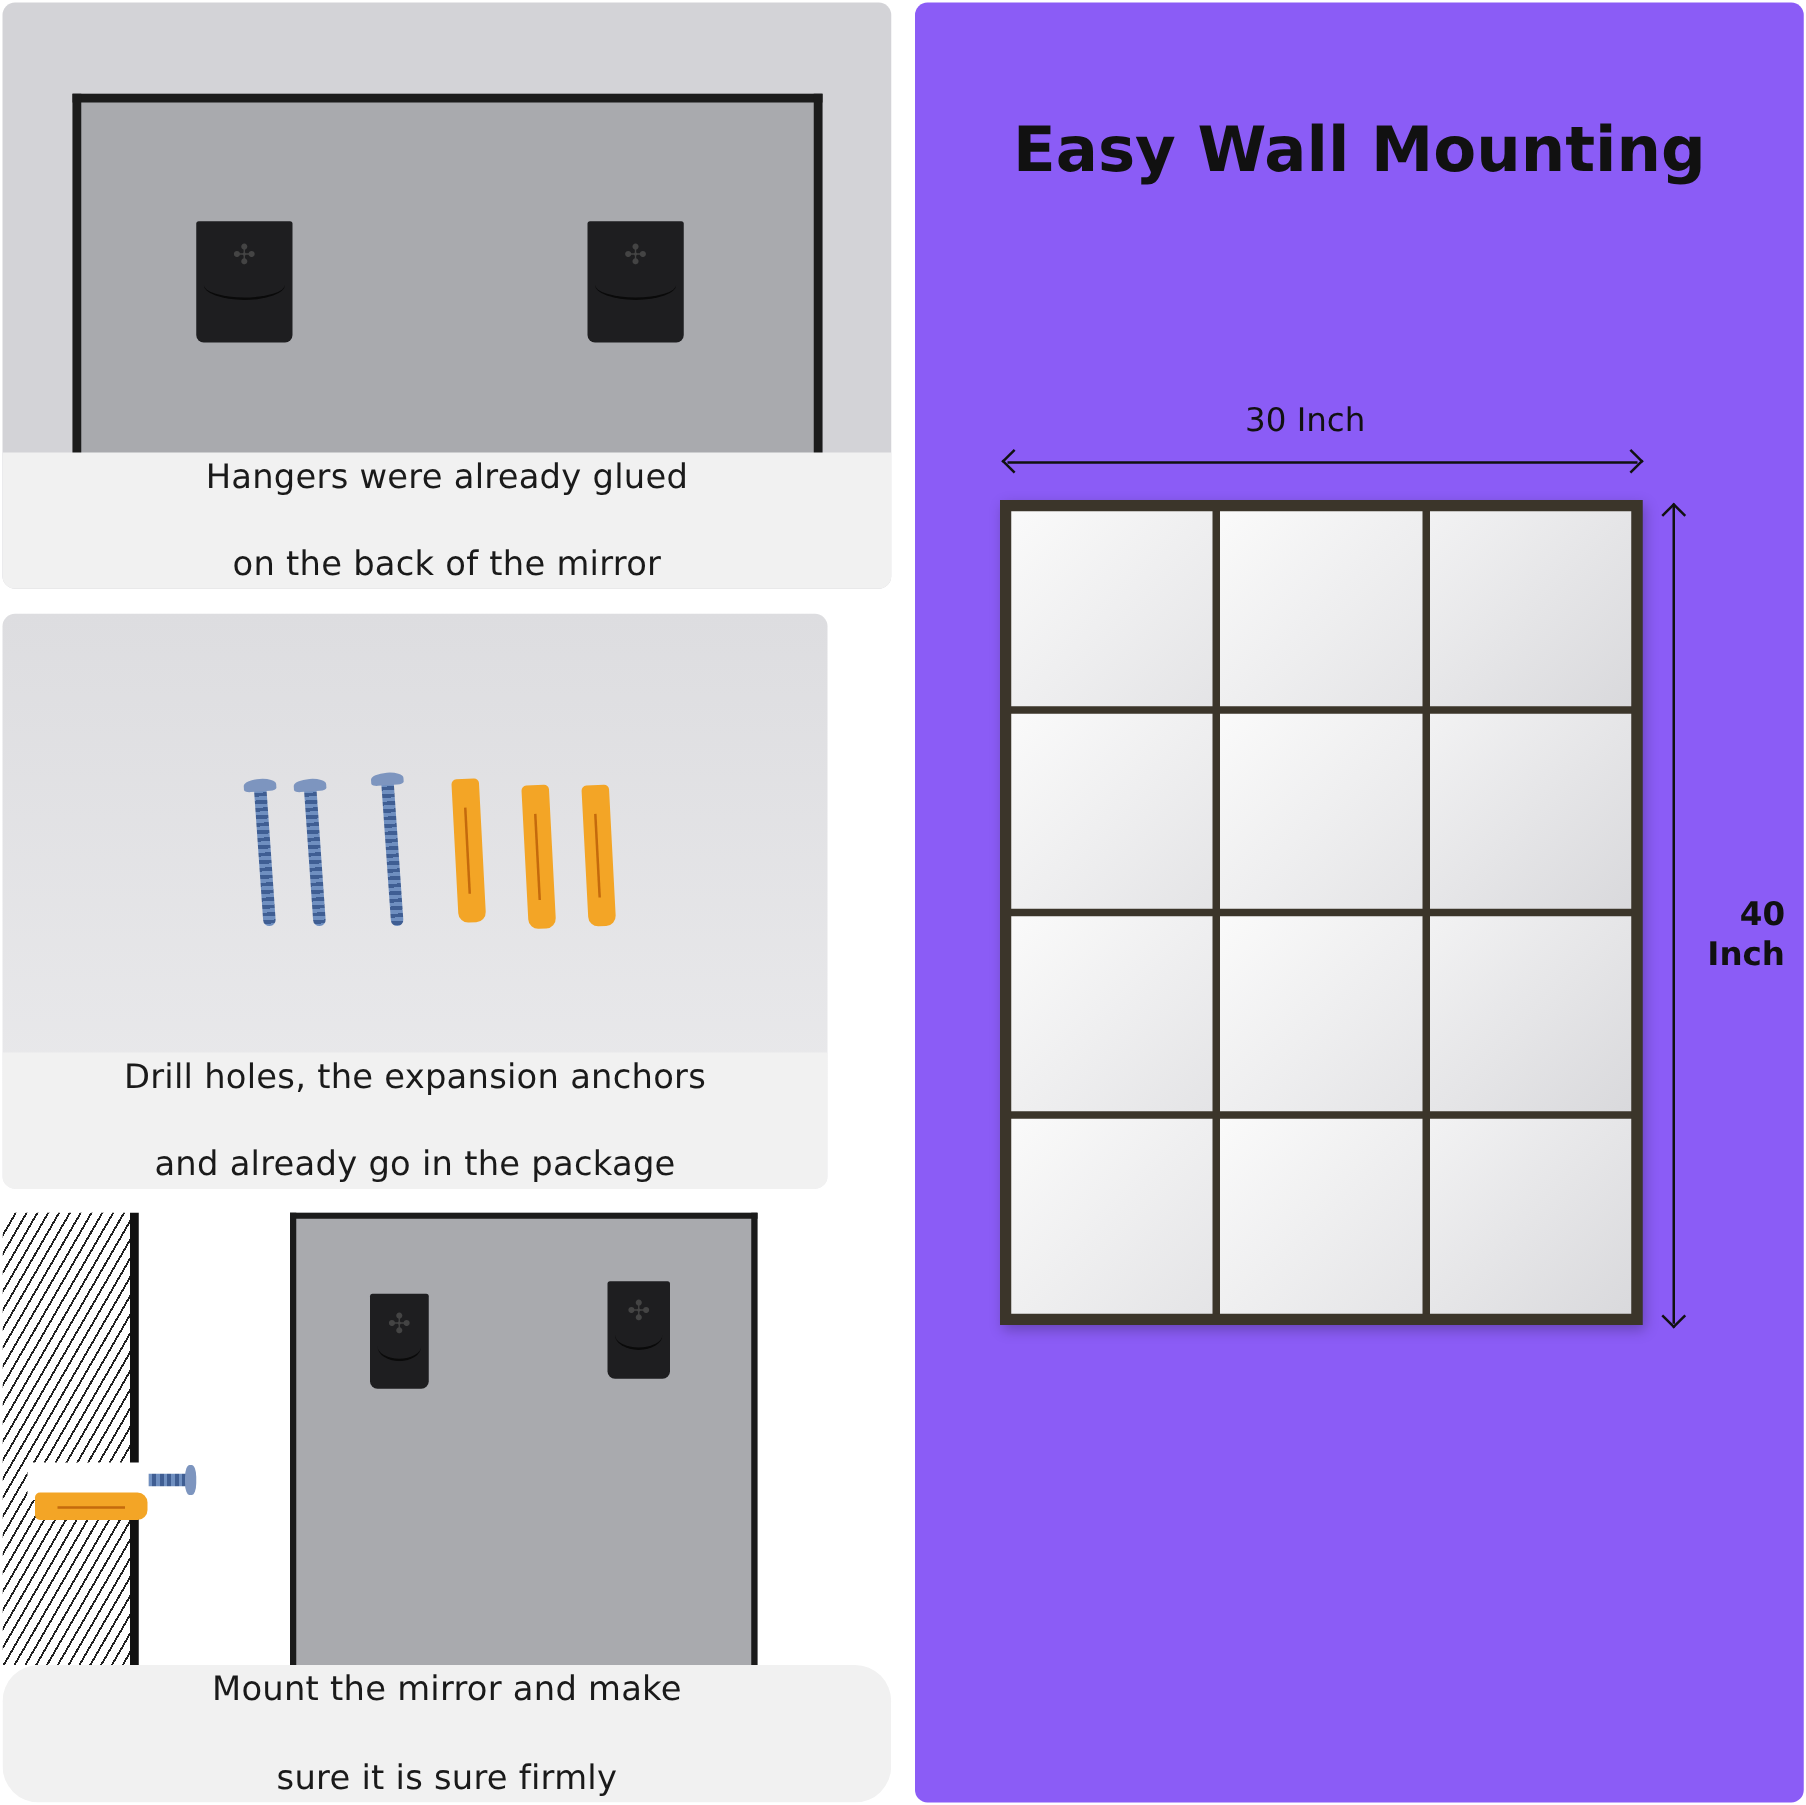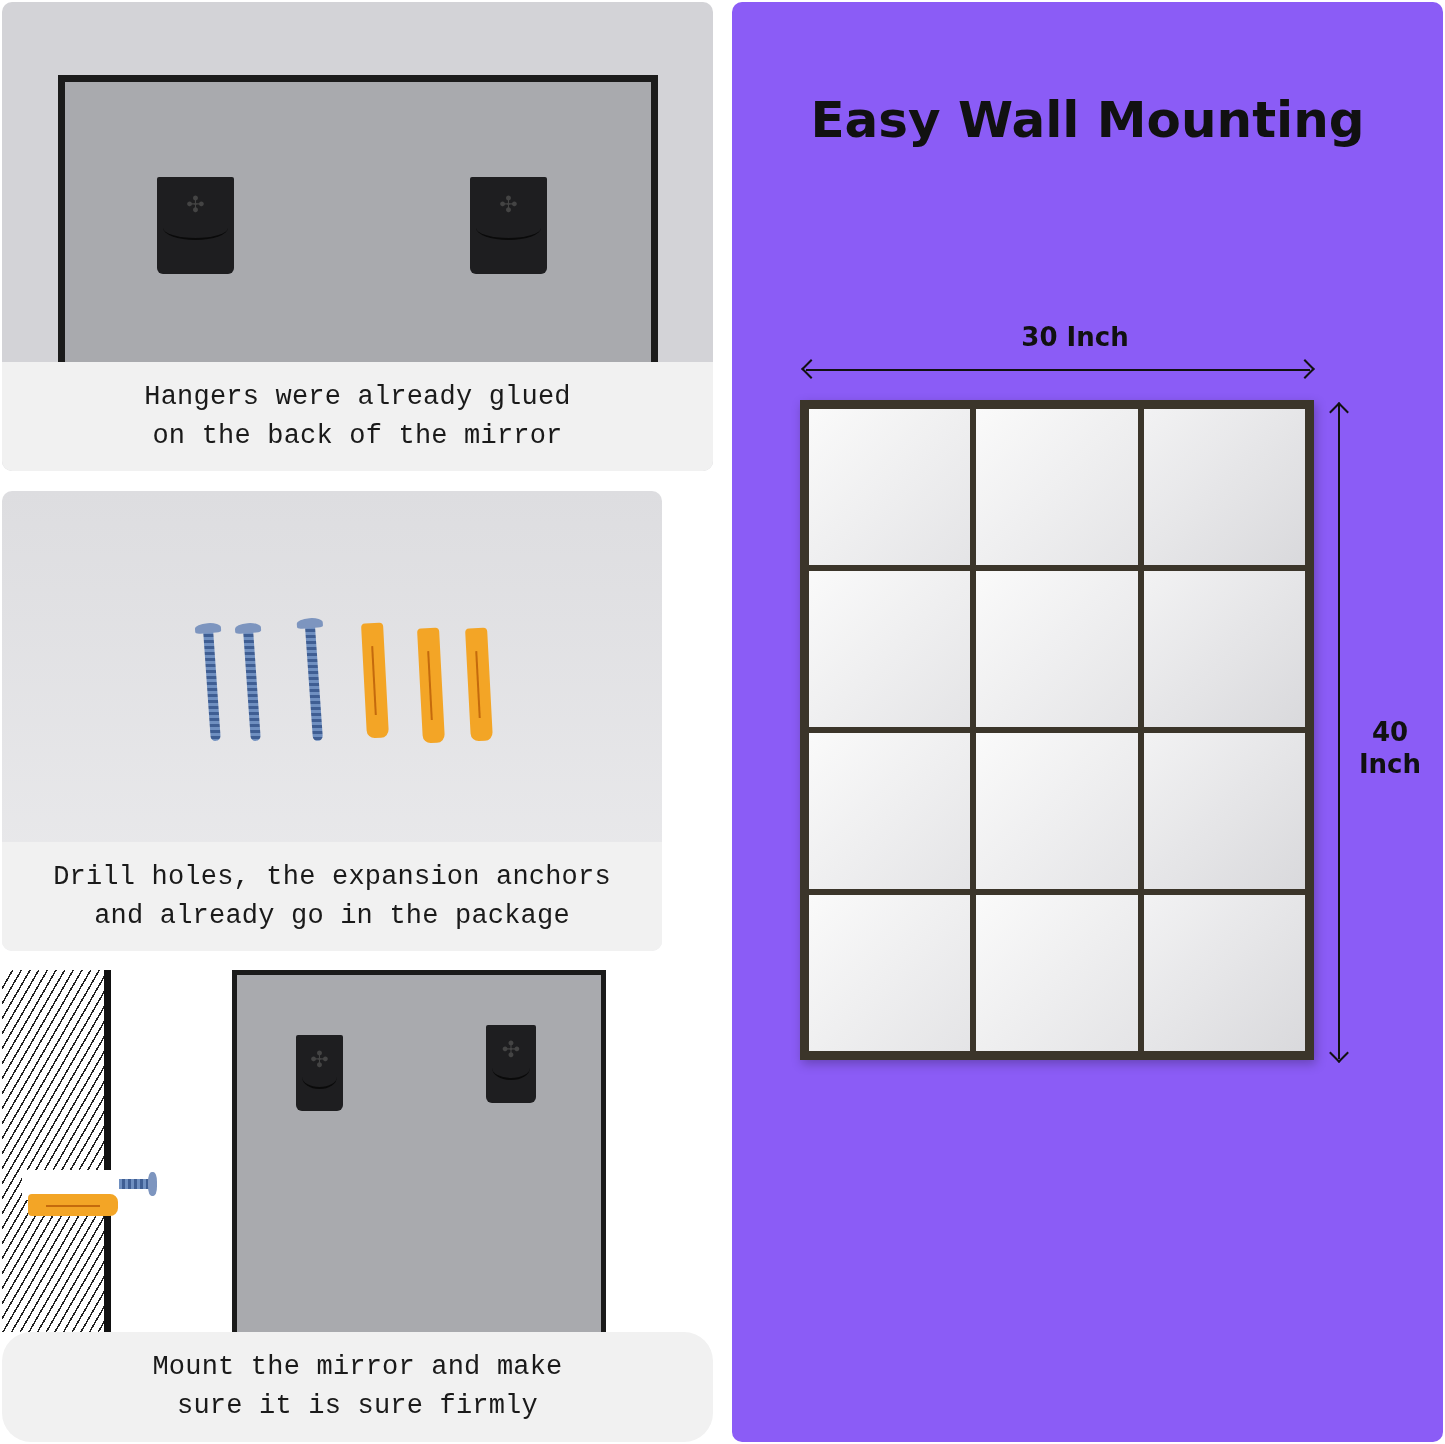--- a/index.html
+++ b/index.html
@@ -1,18 +1,18 @@
 <!DOCTYPE html>
 <html><head>
 <meta charset="utf-8">
 <style>
   html,body{margin:0;padding:0;background:#ffffff;}
   body{width:1445px;height:1444px;position:relative;overflow:hidden;font-family:"DejaVu Sans","Liberation Sans",sans-serif;color:#111;}
   .panel{position:absolute;border-radius:10px;overflow:hidden;}
-  .cap{position:absolute;left:0;right:0;background:#f1f1f1;display:flex;flex-direction:column;align-items:center;justify-content:center;font-size:27px;line-height:39px;color:#1a1a1a;letter-spacing:0.2px;font-family:Liberation Mono, monospace;}
+  .cap{position:absolute;left:0;right:0;background:#f1f1f1;display:flex;flex-direction:column;align-items:center;justify-content:space-between;font-size:27px;line-height:39px;color:#1a1a1a;letter-spacing:0.2px;}
   .mirror-back{position:absolute;background:#a9aaae;border:7px solid #1b1b1b;box-sizing:border-box;}
   .hanger{position:absolute;background:#1e1e20;border-radius:2px 2px 6px 6px;}
   .hanger::after{content:"";position:absolute;left:6px;right:6px;top:40%;height:22px;border-bottom:2px solid #0a0a0a;border-radius:0 0 50% 50%;}
   .hanger .x{position:absolute;left:50%;top:18%;transform:translateX(-50%);color:#444;font-size:22px;line-height:22px;}
   .screw{position:absolute;width:10px;background:repeating-linear-gradient(180deg,#6f8fc0 0 3px,#3f5e93 3px 6px);border-radius:0 0 5px 5px;transform:rotate(-4deg);}
   .screw::before{content:"";position:absolute;left:-8px;top:-8px;width:26px;height:10px;background:#7d95bf;border-radius:50% 50% 20% 20%;}
   .anchor{position:absolute;width:22px;background:#f3a526;border-radius:4px 4px 8px 8px;transform:rotate(-3deg);}
   .anchor::before{content:"";position:absolute;left:9px;top:20%;width:2px;height:60%;background:#c46a0d;}
   .hatch{position:absolute;background:repeating-linear-gradient(-60deg,#fff 0 6px,#222 6px 7.5px);}
   .arrow-line{position:absolute;background:#111;}
@@ -65,29 +65,29 @@
     <div>Mount the mirror and make</div>
     <div>sure it is sure firmly</div>
   </div>
 </div>
 
 <div class="panel" style="left:732px;top:2px;width:711px;height:1440px;background:#8b5cf6;">
   <div style="position:absolute;left:0;right:0;top:88px;text-align:center;font-weight:bold;font-size:50px;line-height:60px;color:#111;">
     <div>Easy Wall Mounting</div>
   </div>
 
-  <div style="position:absolute;left:288px;top:320px;width:110px;text-align:center;font-weight:bold;font-size:26px;">30 Inch</div>
+  <div style="position:absolute;left:264px;top:320px;width:110px;text-align:left;font-weight:normal;font-size:26px;">30 Inch</div>
   <div class="arrow-line" style="left:74px;top:367px;width:504px;height:2px;"></div>
   <div style="position:absolute;left:72px;top:360px;width:12px;height:12px;border-left:2px solid #111;border-bottom:2px solid #111;transform:rotate(45deg);"></div>
   <div style="position:absolute;left:566px;top:360px;width:12px;height:12px;border-right:2px solid #111;border-top:2px solid #111;transform:rotate(45deg);"></div>
 
   <div class="arrow-line" style="left:606px;top:402px;width:2px;height:655px;"></div>
   <div style="position:absolute;left:600px;top:403px;width:12px;height:12px;border-left:2px solid #111;border-top:2px solid #111;transform:rotate(45deg);"></div>
   <div style="position:absolute;left:600px;top:1044px;width:12px;height:12px;border-right:2px solid #111;border-bottom:2px solid #111;transform:rotate(45deg);"></div>
-  <div style="position:absolute;left:620px;top:714px;width:76px;text-align:center;font-weight:bold;font-size:26px;line-height:32px;">
+  <div style="position:absolute;left:620px;top:714px;width:76px;text-align:right;font-weight:bold;font-size:26px;line-height:32px;">
     <div>40</div>
     <div>Inch</div>
   </div>
 
   <div style="position:absolute;left:68px;top:398px;width:514px;height:660px;box-sizing:border-box;border:9px solid #3b352a;background:#3b352a;display:grid;grid-template-columns:repeat(3,1fr);grid-template-rows:repeat(4,1fr);gap:6px;box-shadow:2px 4px 10px rgba(0,0,0,0.25);">
     <div style="background:linear-gradient(135deg,#fafafa,#e4e4e6);"></div>
     <div style="background:linear-gradient(135deg,#fafafa,#e4e4e6);"></div>
     <div style="background:linear-gradient(135deg,#f2f2f3,#d9d9dc);"></div>
     <div style="background:linear-gradient(135deg,#fafafa,#e4e4e6);"></div>
     <div style="background:linear-gradient(135deg,#fafafa,#e4e4e6);"></div>

